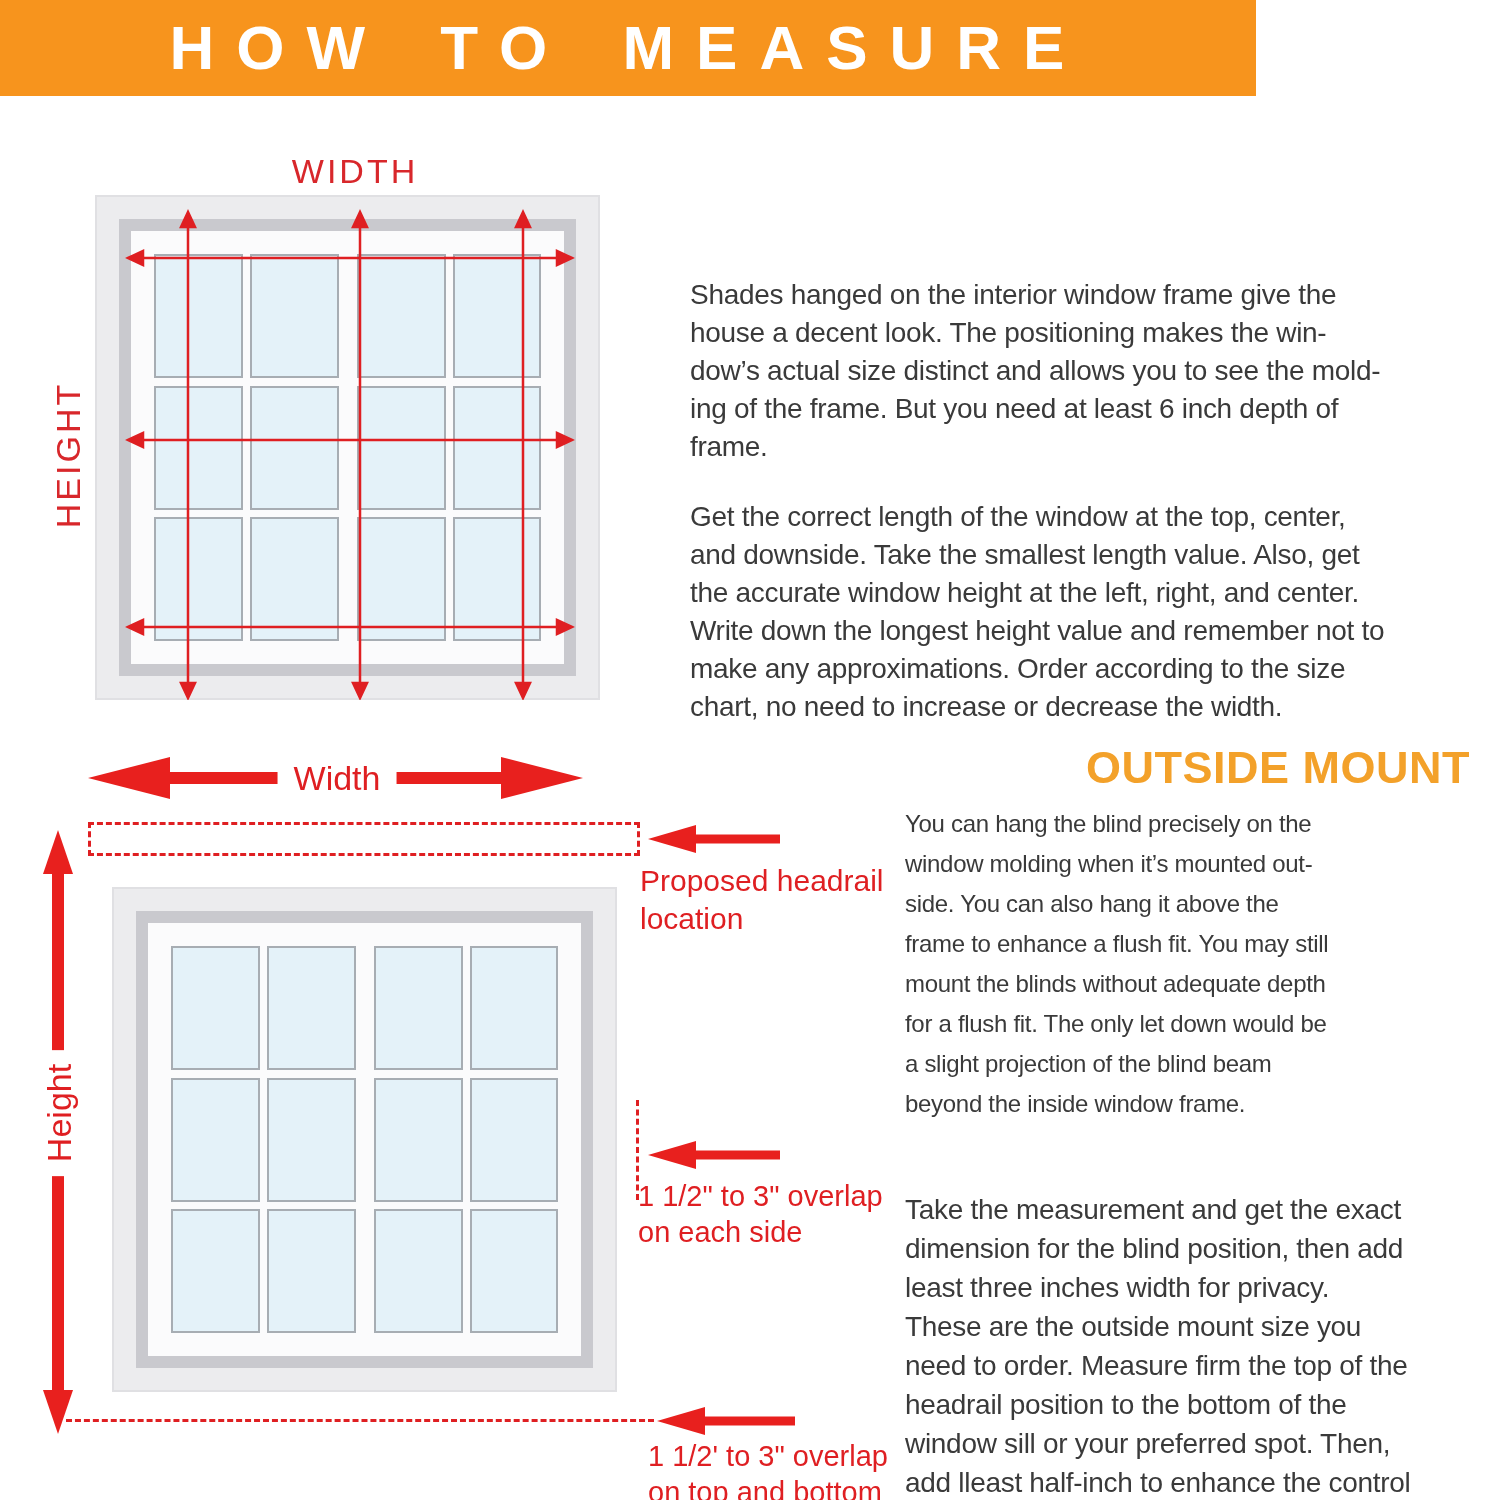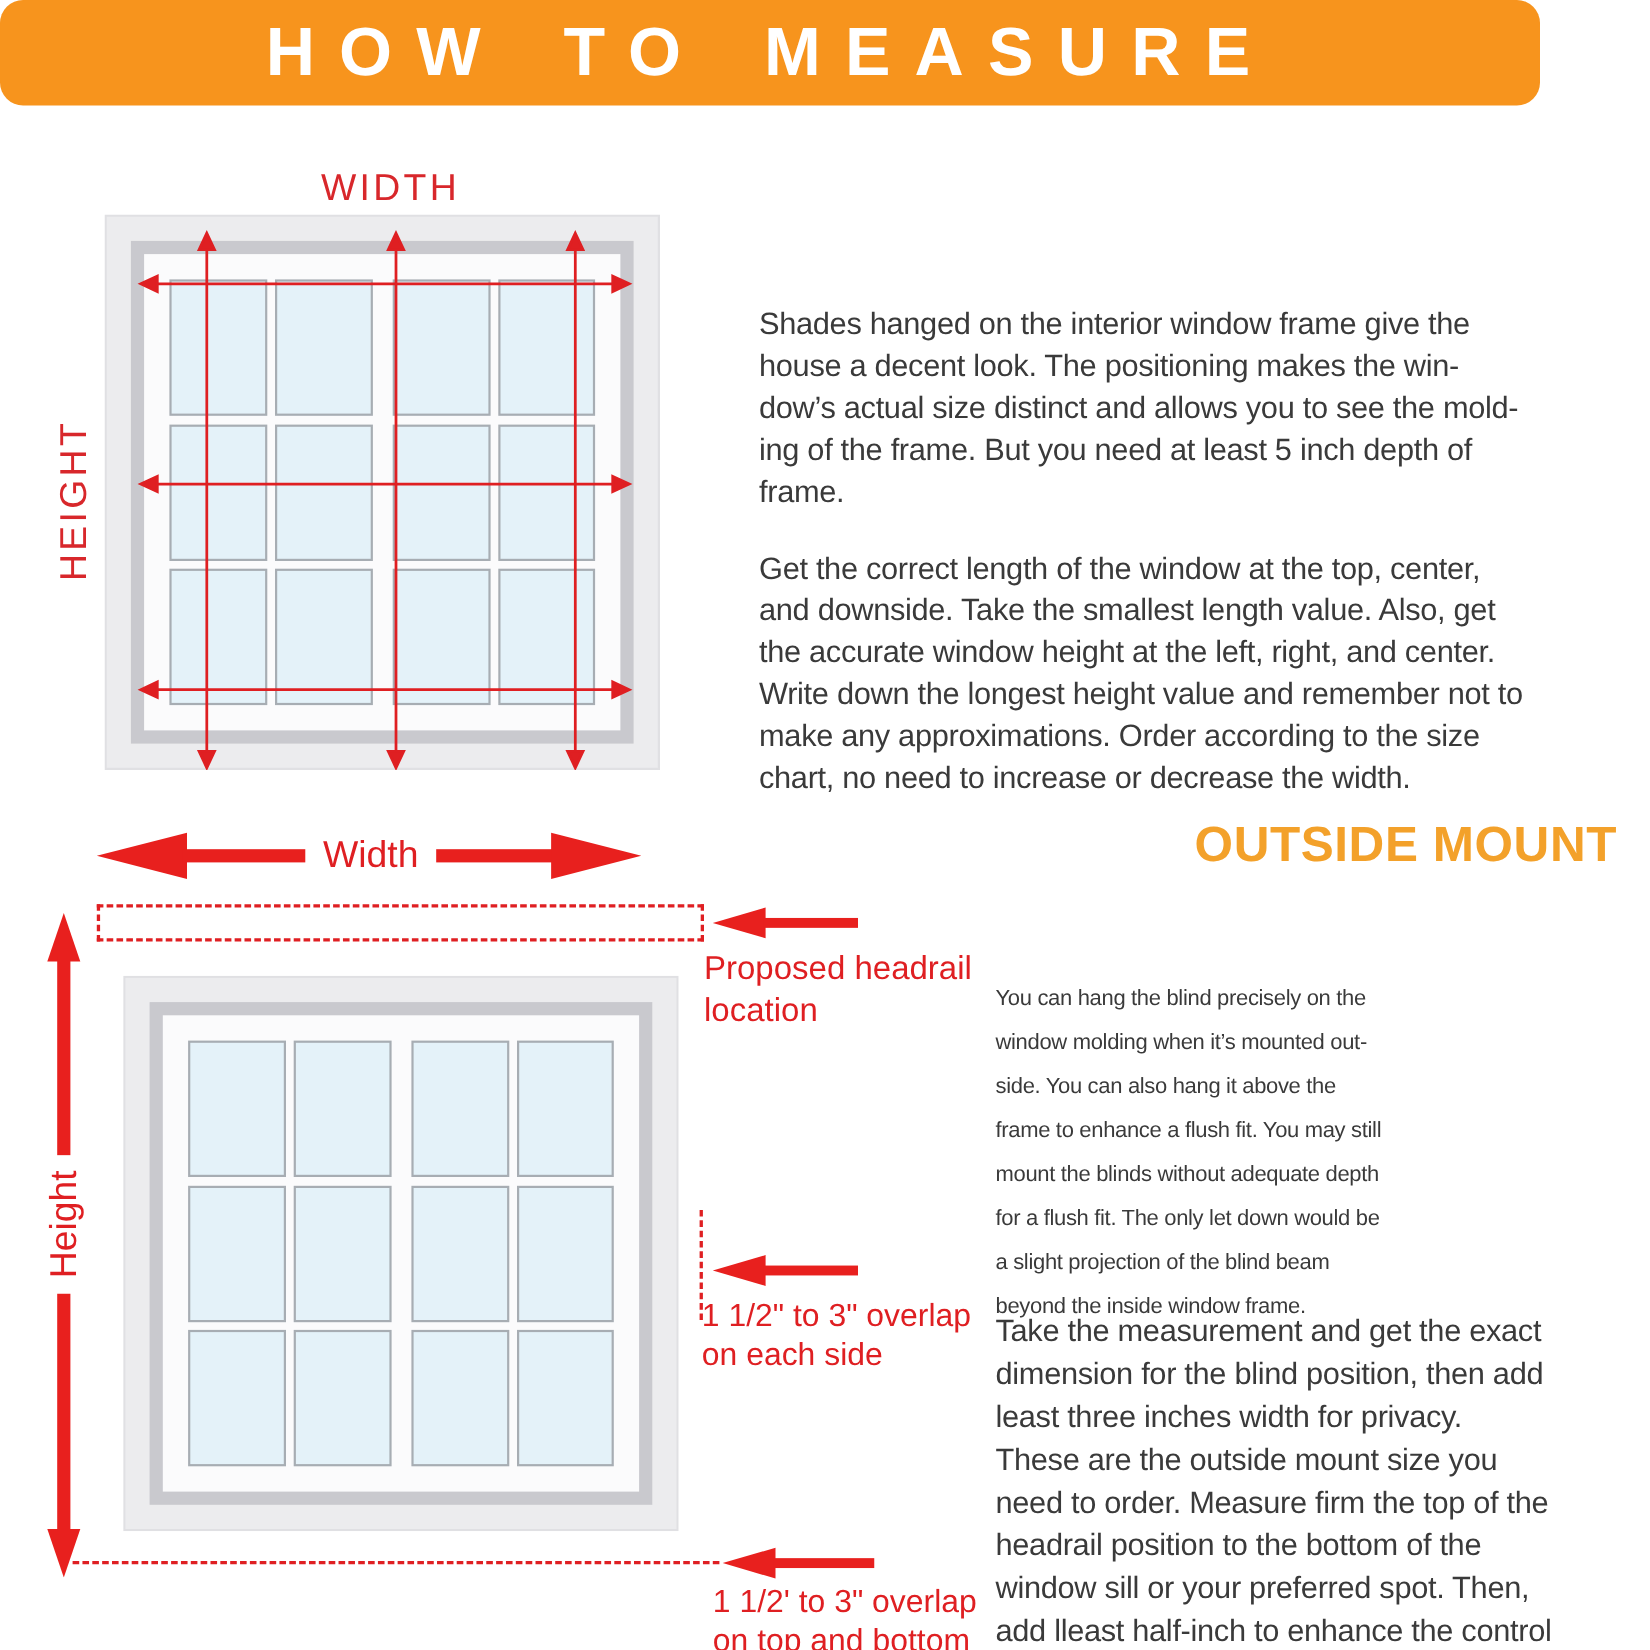--- a/index.html
+++ b/index.html
@@ -1,20 +1,20 @@
 <!DOCTYPE html>
 <html><head>
 <meta charset="utf-8">
 <style>
   html,body{margin:0;padding:0;background:#fff;}
   .page{position:relative;width:1500px;height:1500px;background:#ffffff;
         font-family:"Liberation Sans",sans-serif;overflow:hidden;}
 
   
-  .banner{position:absolute;left:0;top:0;width:1400px;height:96px;background:#F7941D;border-radius:21px;}
+  .banner{position:absolute;left:0;top:0;width:1256px;height:96px;background:#F7941D;}
   .banner h1{margin:0;text-align:center;line-height:96px;font-size:62px;color:#ffffff;
              font-weight:bold;letter-spacing:22px;word-spacing:14px;}
 
   
   .width-label-top{position:absolute;left:355px;top:171px;transform:translate(-50%,-50%);
                    font-size:34px;letter-spacing:3px;color:#D8272B;}
   .height-label-top{position:absolute;left:68px;top:455px;
                     transform:translate(-50%,-50%) rotate(-90deg);
                     font-size:34px;letter-spacing:3px;color:#D8272B;}
   .width-label-bottom{position:absolute;left:337px;top:778px;transform:translate(-50%,-50%);
@@ -47,21 +47,21 @@
   .anno-bottom{left:648px;top:1438px;font-size:29px;line-height:36px;}
 
   
   .h2-orange{position:absolute;margin:0;color:#F3A12A;font-size:46px;font-weight:bold;
              text-align:center;letter-spacing:0.5px;}
   .inside-heading{left:700px;top:163px;width:730px;}
   .outside-heading{left:790px;top:742px;width:680px;font-size:45px;text-align:right;}
   .para{position:absolute;color:#3A3A3A;white-space:pre-line;letter-spacing:-0.3px;}
   .inside-p1{left:690px;top:248px;width:765px;font-size:28px;line-height:38px;}
   .inside-p2{left:690px;top:470px;width:765px;font-size:28px;line-height:38px;}
-  .outside-p1{left:905px;top:868px;width:585px;font-size:20px;line-height:40px;}
+  .outside-p1{left:905px;top:780px;width:585px;font-size:24px;line-height:40px;}
   .outside-p2{left:905px;top:1162px;width:595px;font-size:28px;line-height:39px;}
 </style>
 </head>
 <body>
 
 <div class="page">
 
   <header class="banner">
     <h1>HOW TO MEASURE</h1>
   </header>
@@ -170,21 +170,21 @@
   <svg class="arr-left-3" width="138" height="30" viewBox="0 0 138 30" fill="#E8201E">
     <polygon points="0,15 48,1 48,29"></polygon>
       <rect x="46" y="10.5" width="92" height="9"></rect>
   </svg>
   <div class="anno anno-bottom">1 1/2' to 3" overlap
 on top and bottom</div>
 
   <p class="para inside-p1">Shades hanged on the interior window frame give the
 house a decent look. The positioning makes the win-
 dow’s actual size distinct and allows you to see the mold-
-ing of the frame. But you need at least 5 inch depth of
+ing of the frame. But you need at least 6 inch depth of
 frame.</p>
   <p class="para inside-p2">Get the correct length of the window at the top, center,
 and downside. Take the smallest length value. Also, get
 the accurate window height at the left, right, and center.
 Write down the longest height value and remember not to
 make any approximations. Order according to the size
 chart, no need to increase or decrease the width.</p>
 
   <h2 class="h2-orange outside-heading">OUTSIDE MOUNT</h2>
   <p class="para outside-p1">You can hang the blind precisely on the

